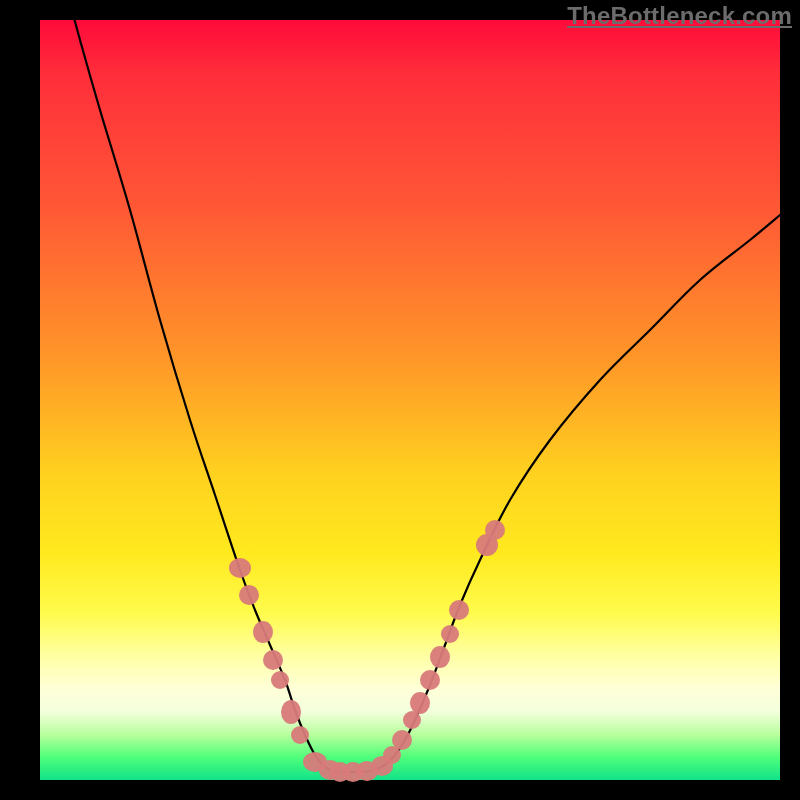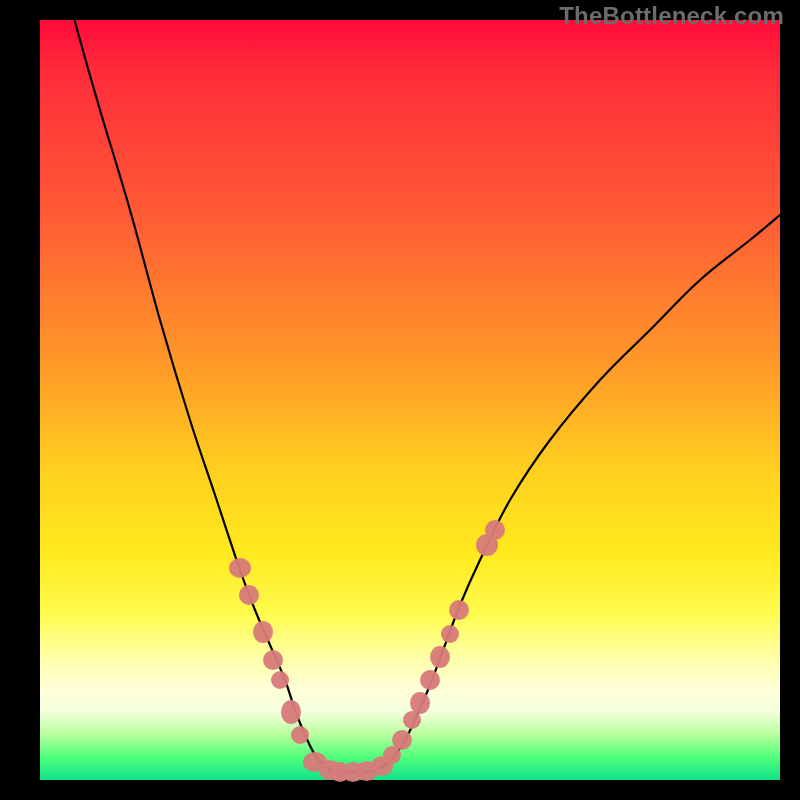--- a/index.html
+++ b/index.html
@@ -18,24 +18,25 @@
       #fffb4c 78%,
       #ffffa8 84%,
       #ffffd8 88%,
       #f3ffdc 91%,
       #b9ff9e 94%,
       #4fff7a 97%,
       #12e28a 100%);
   }
   .watermark{
     position:absolute;
-    top:2px;right:16px;
+    top:2px;right:8px;
     font:700 24px Arial,Helvetica,sans-serif;
     color:#6c6c6c;
     letter-spacing:0.2px;
+    text-decoration:underline;
   }
   svg.curve{position:absolute;left:40px;top:20px;width:740px;height:760px;overflow:visible;}
 </style>
 </head>
 <body>
 
 <div class="frame">
   <div class="plot"></div>
 
   <svg class="curve" viewBox="0 0 740 760">

